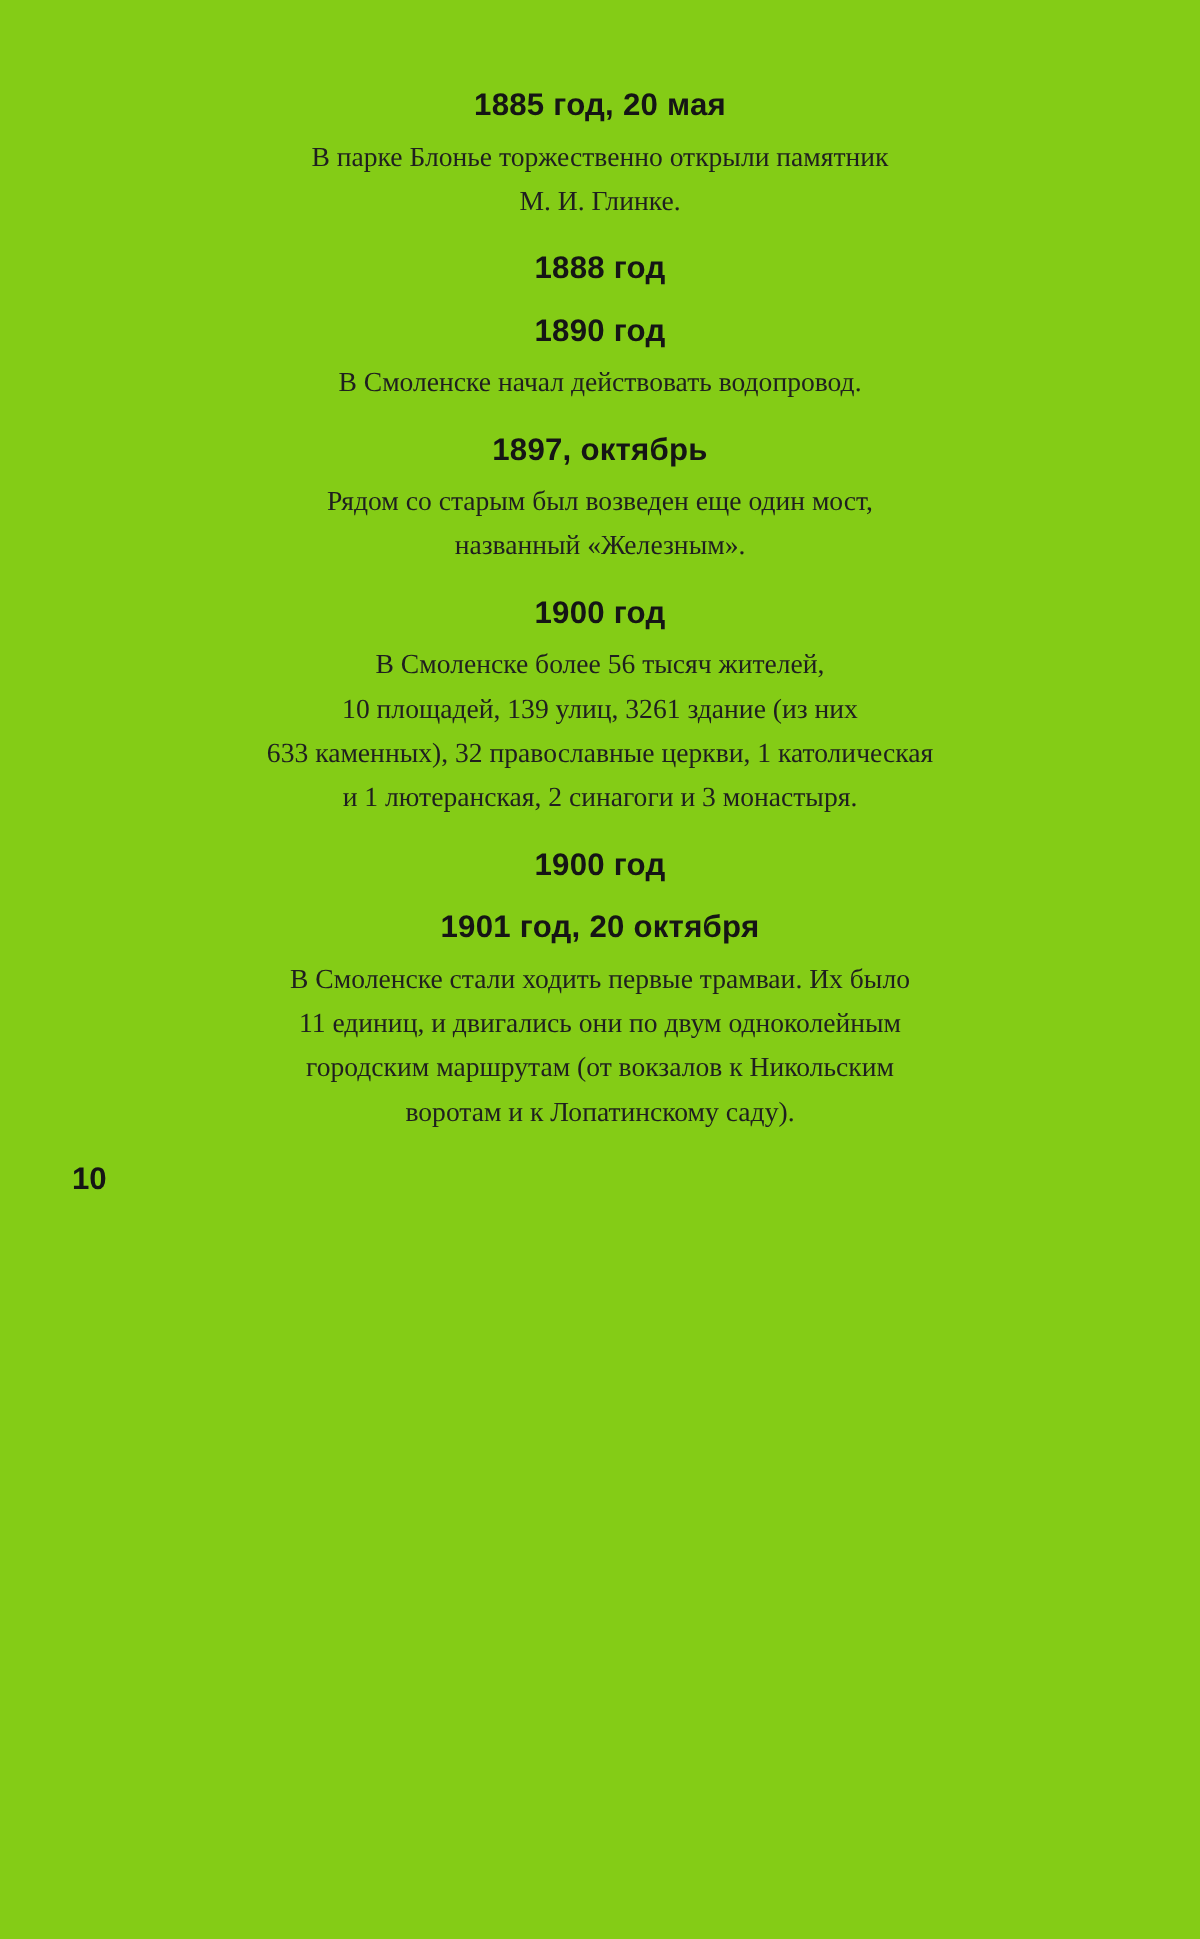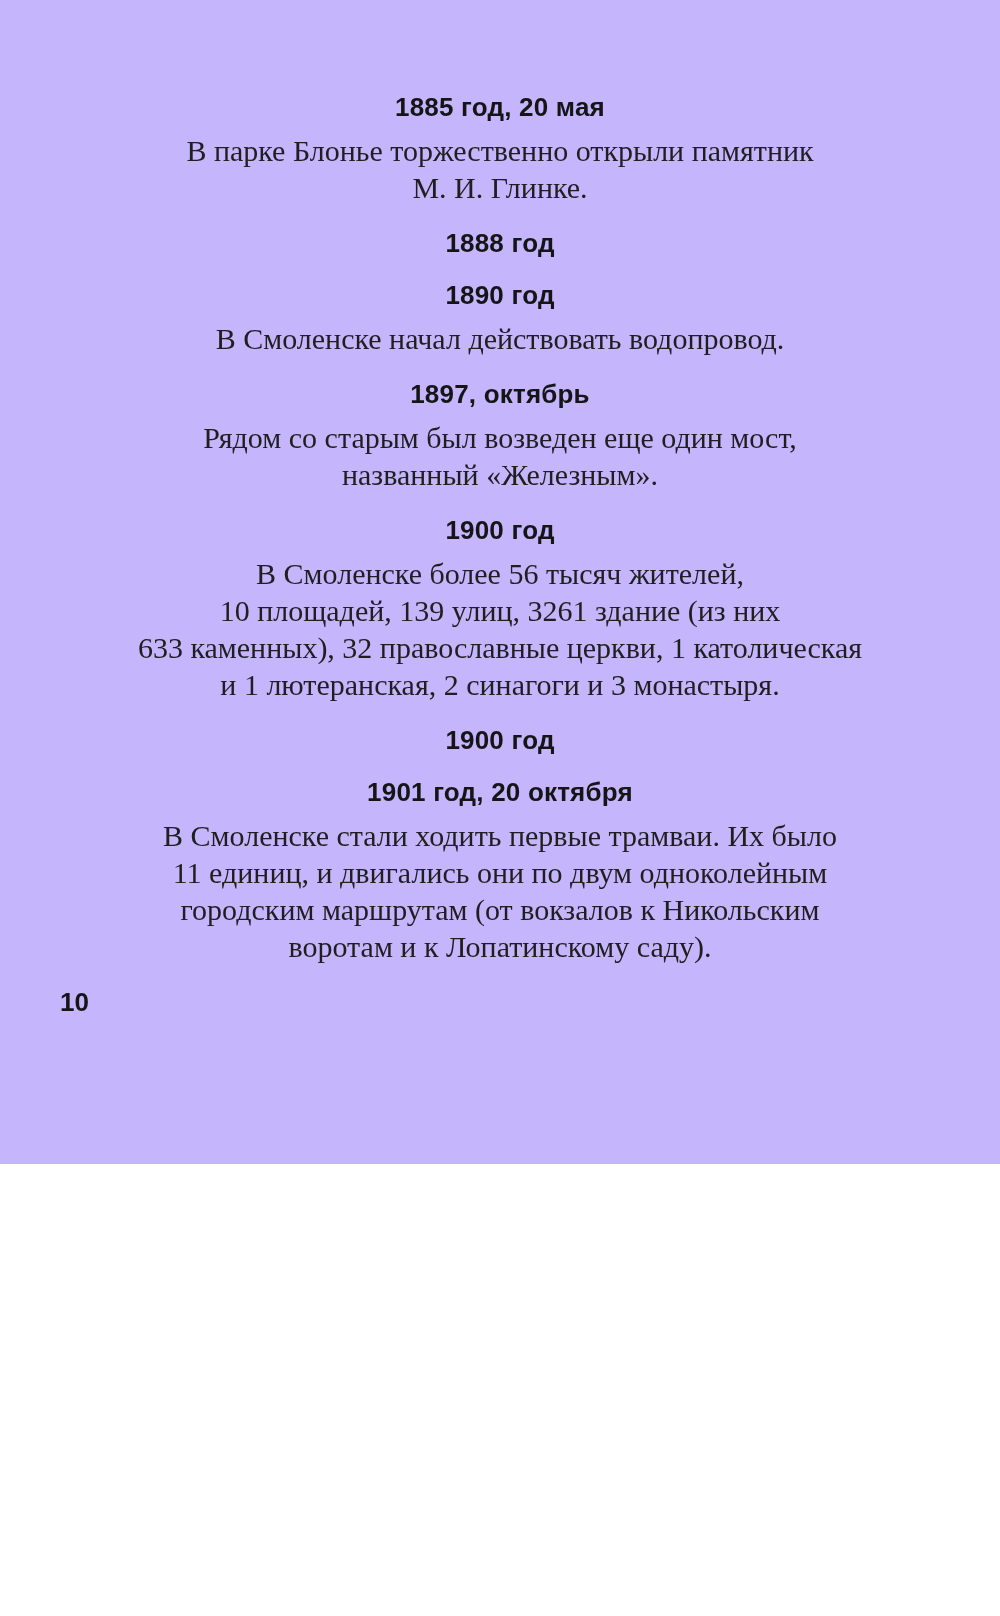--- a/index.html
+++ b/index.html
@@ -4,25 +4,25 @@
   <title>Book page</title>
   <style>
     html, body {
       margin: 0;
       padding: 0;
       background: #ffffff;
     }
     .book-page {
       position: relative;
       width: 1000px;
-      height: 1164px;
+      height: 1616px;
       margin: 0 auto;
-      background: #c4b5fd;
+      background: #84cc16;
       box-sizing: border-box;
-      padding-top: 92px;
+      padding-top: 72px;
       overflow: hidden;
     }
     .content-column {
       width: 880px;
       margin: 0 auto;
       text-align: center;
     }
     .entry {
       margin: 0 0 22px 0;
     }
@@ -31,21 +31,21 @@
       font-weight: 700;
       font-size: 26px;
       line-height: 30px;
       letter-spacing: 0.2px;
       color: #151515;
       margin: 0 0 10px 0;
     }
     .entry-body {
       font-family: "Liberation Serif", "DejaVu Serif", serif;
       font-weight: 400;
-      font-size: 30px;
+      font-size: 23px;
       line-height: 37px;
       color: #1f1f1f;
       margin: 0;
       white-space: pre-line;
     }
     .entry-body strong {
       font-weight: 700;
       color: #141414;
     }
     .page-number {

